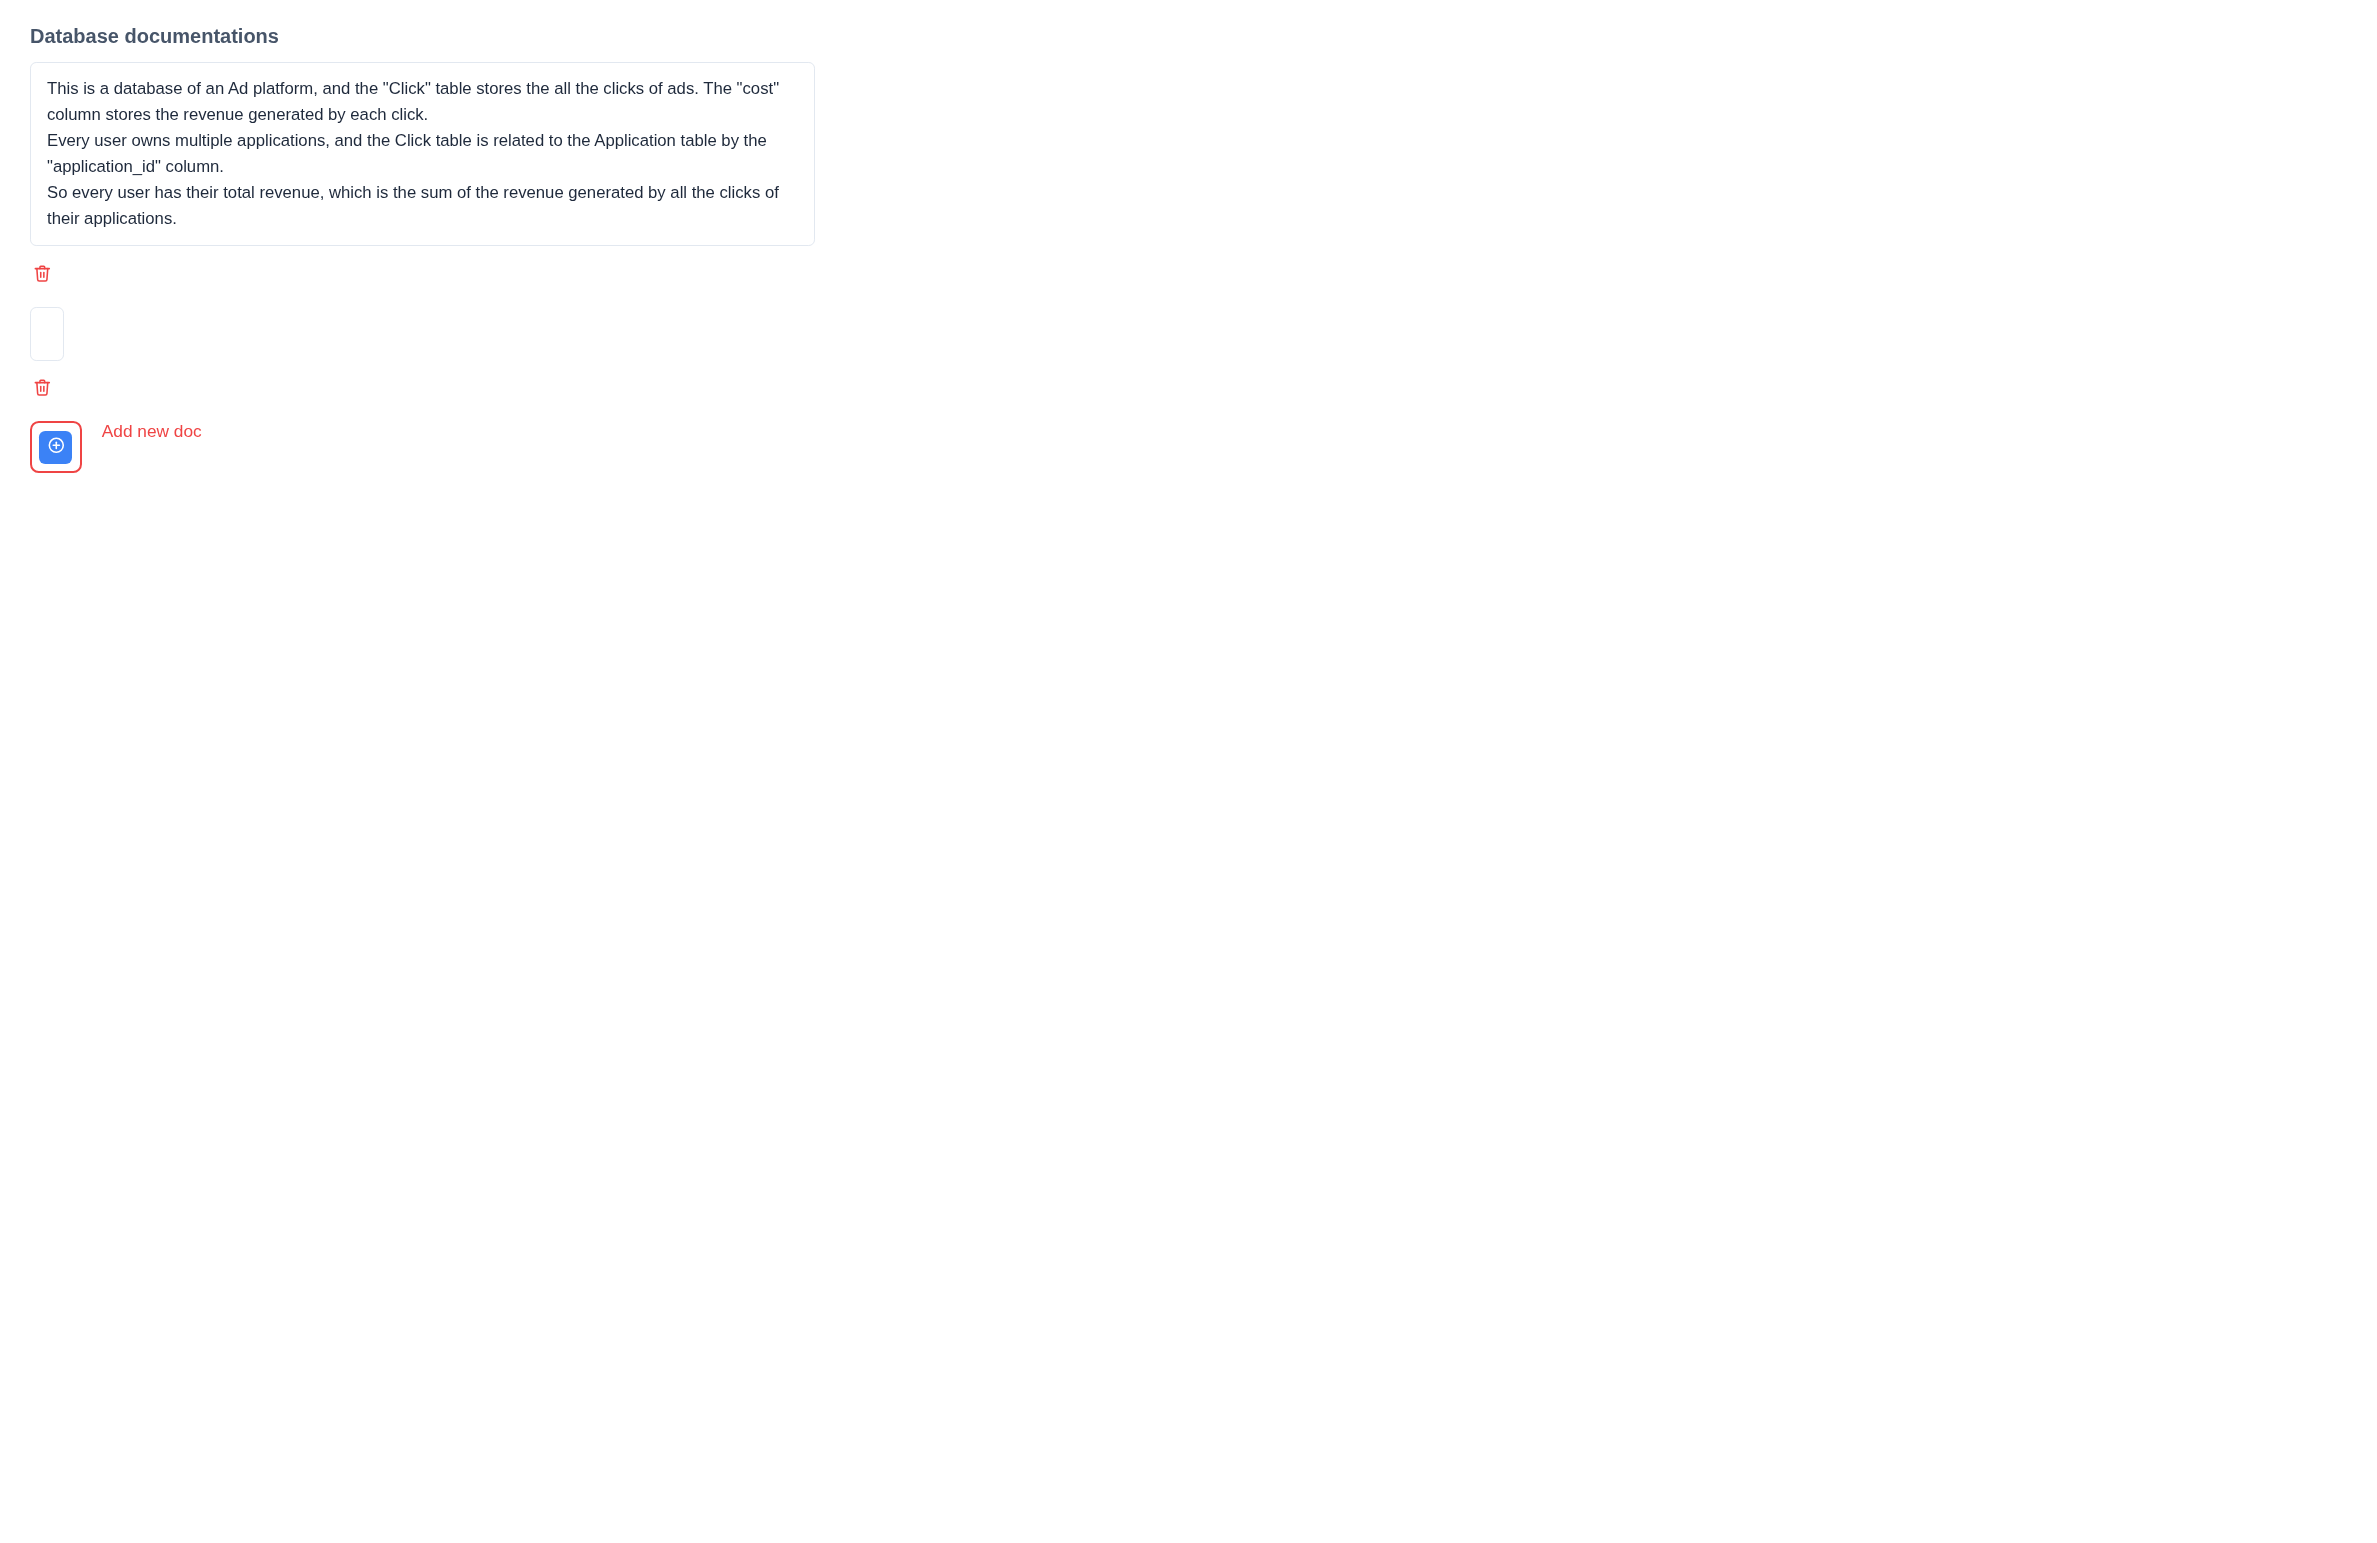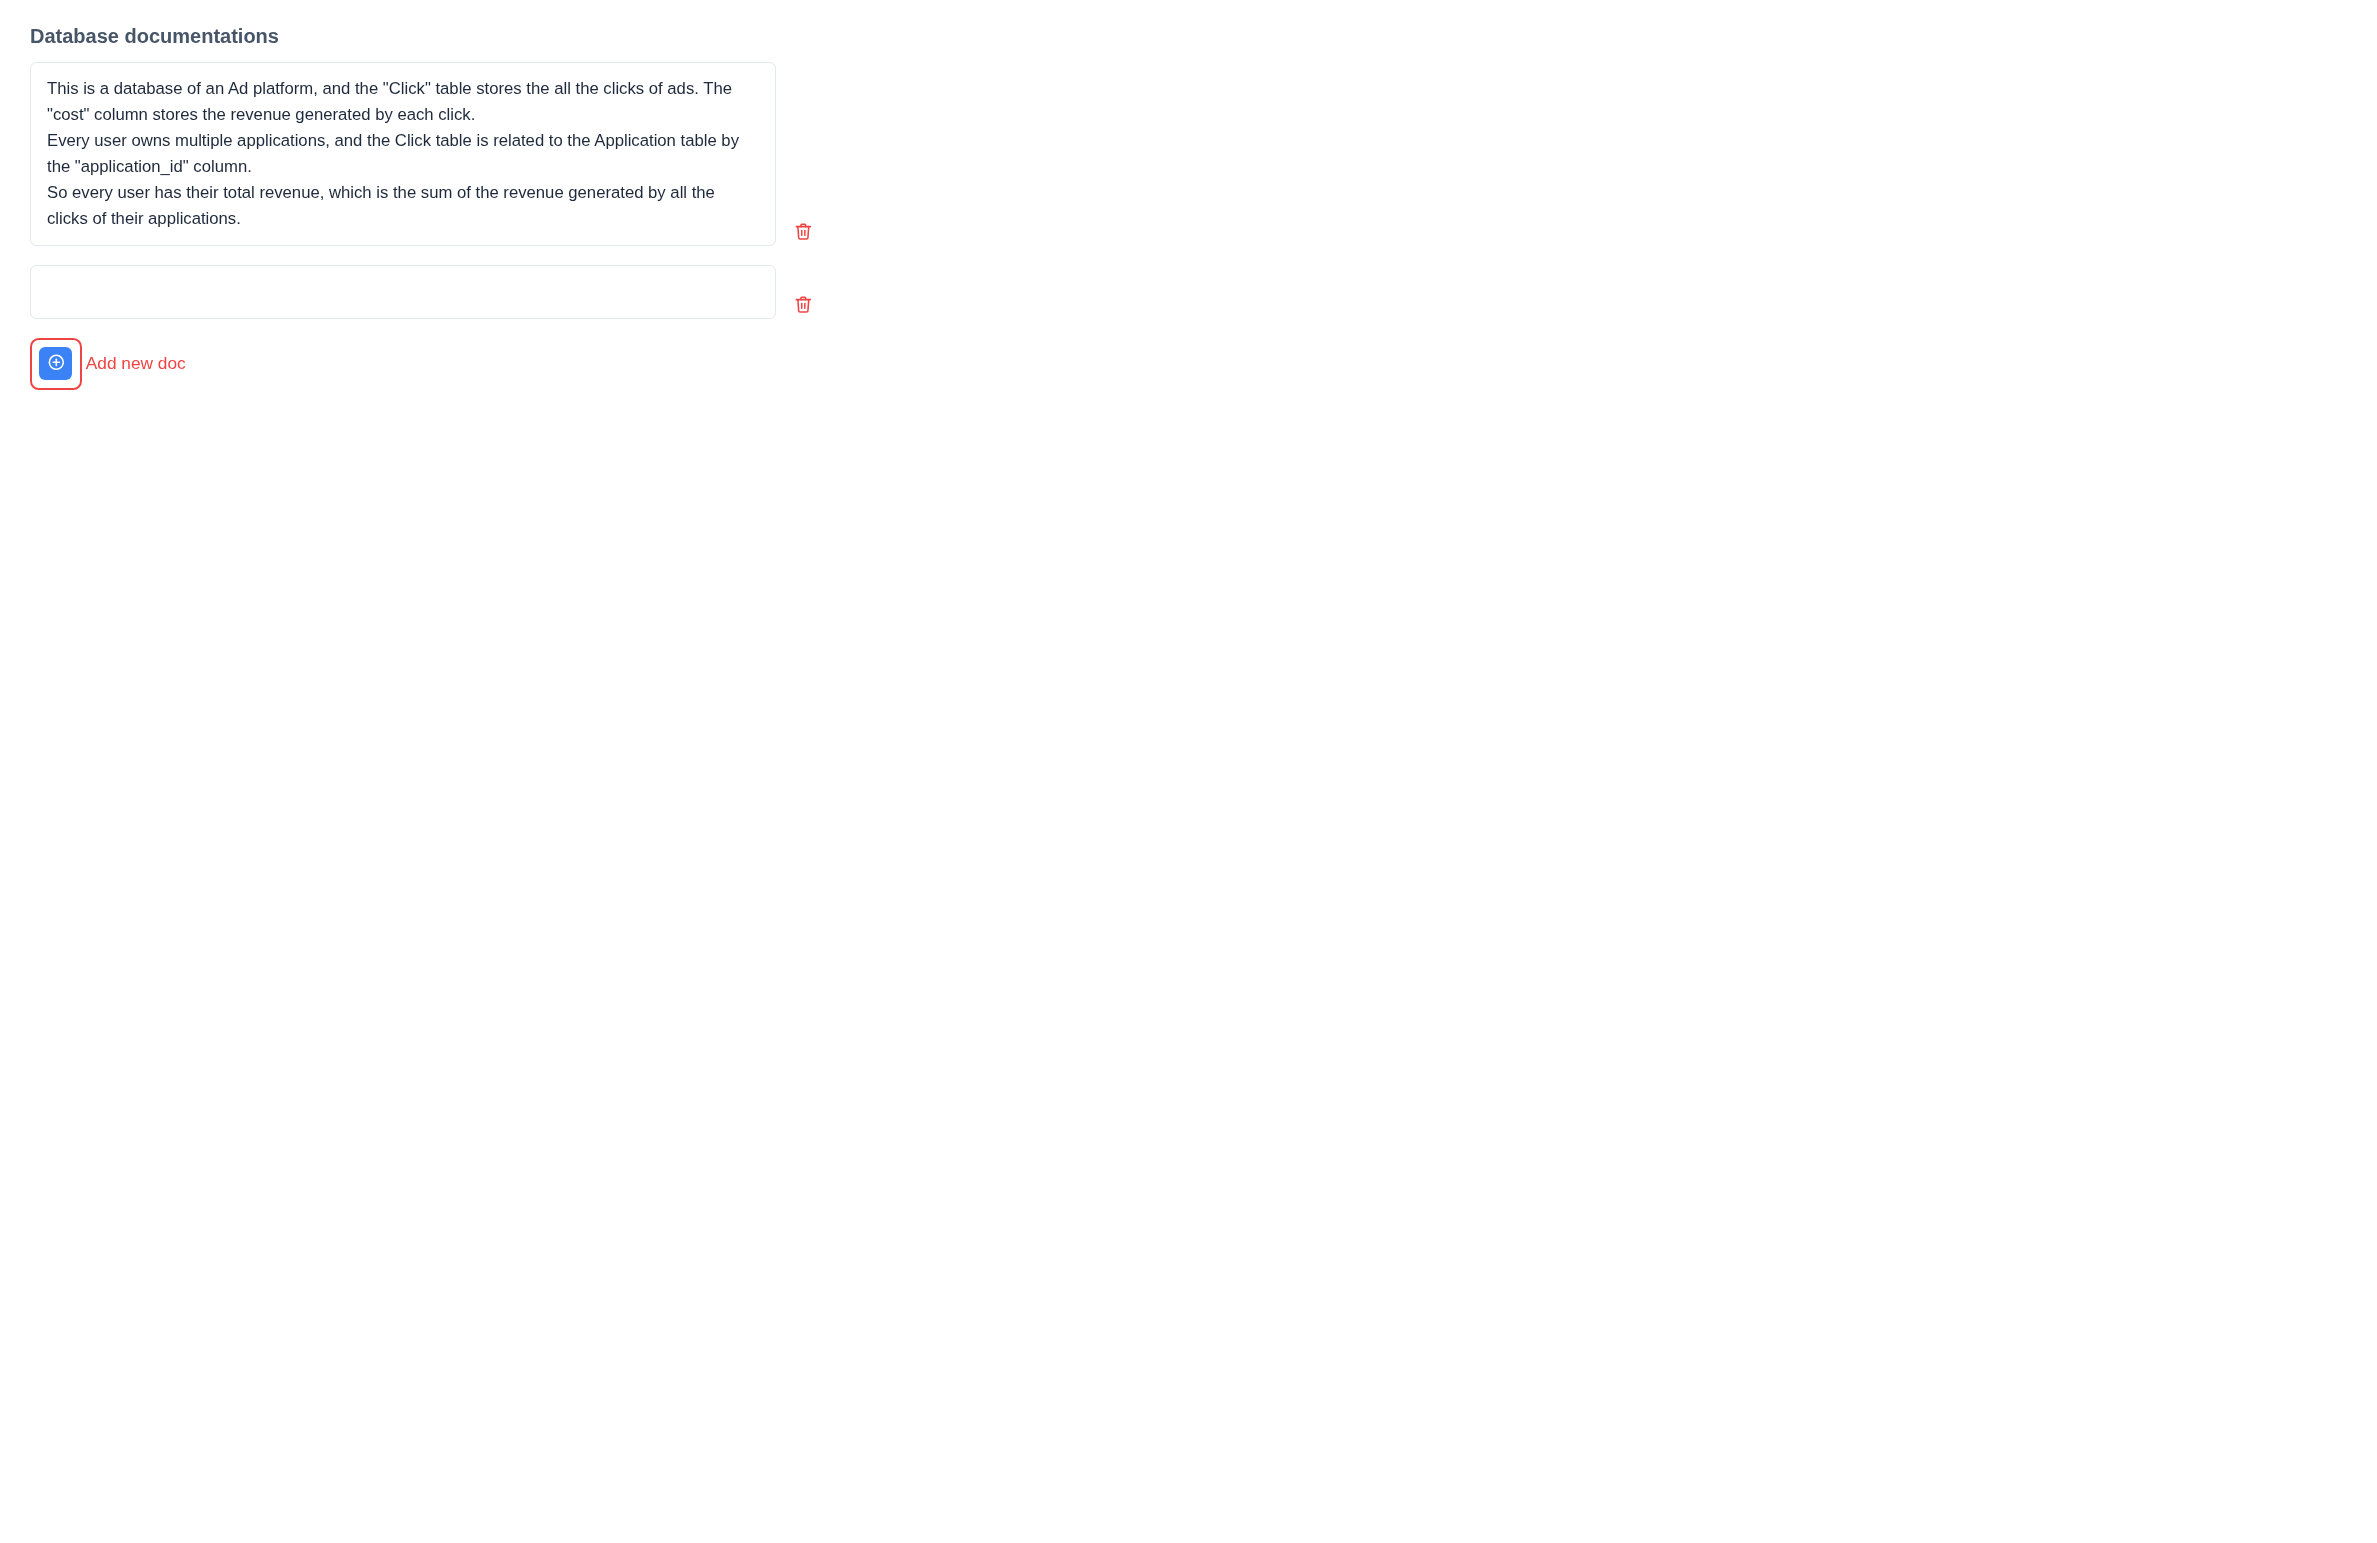--- a/index.html
+++ b/index.html
@@ -24,23 +24,24 @@
     letter-spacing: -0.3px;
   }
   .section-title {
     font-size: 20px;
     font-weight: 600;
     color: #475569;
     margin-bottom: 13.6px;
   }
   .doc-row {
     display: flex;
-    align-items: flex-end;
+    align-items: flex-start;
     gap: 15px;
     margin-bottom: 19px;
+    flex-direction: column;
   }
   .doc-card {
     flex: 1;
     border: 0.6px solid #e2e8f0;
     border-radius: 6.2px;
     padding: 13.6px 16px;
     font-size: 16.7px;
     line-height: 1.55;
     color: #1e293b;
     min-height: 50px;
@@ -59,22 +60,22 @@
     display: flex;
     align-items: center;
     justify-content: center;
   }
   .trash-btn svg {
     width: 18.6px;
     height: 18.6px;
   }
   .add-row {
     display: flex;
-    align-items: center;
-    gap: 4px;
+    align-items: flex-start;
+    gap: 20px;
     margin-top: 11px;
   }
   .add-btn-outline {
     border: 2.5px solid #ef4444;
     border-radius: 8.7px;
     padding: 7.4px;
     display: inline-flex;
     align-items: center;
     justify-content: center;
     background: #fff;

